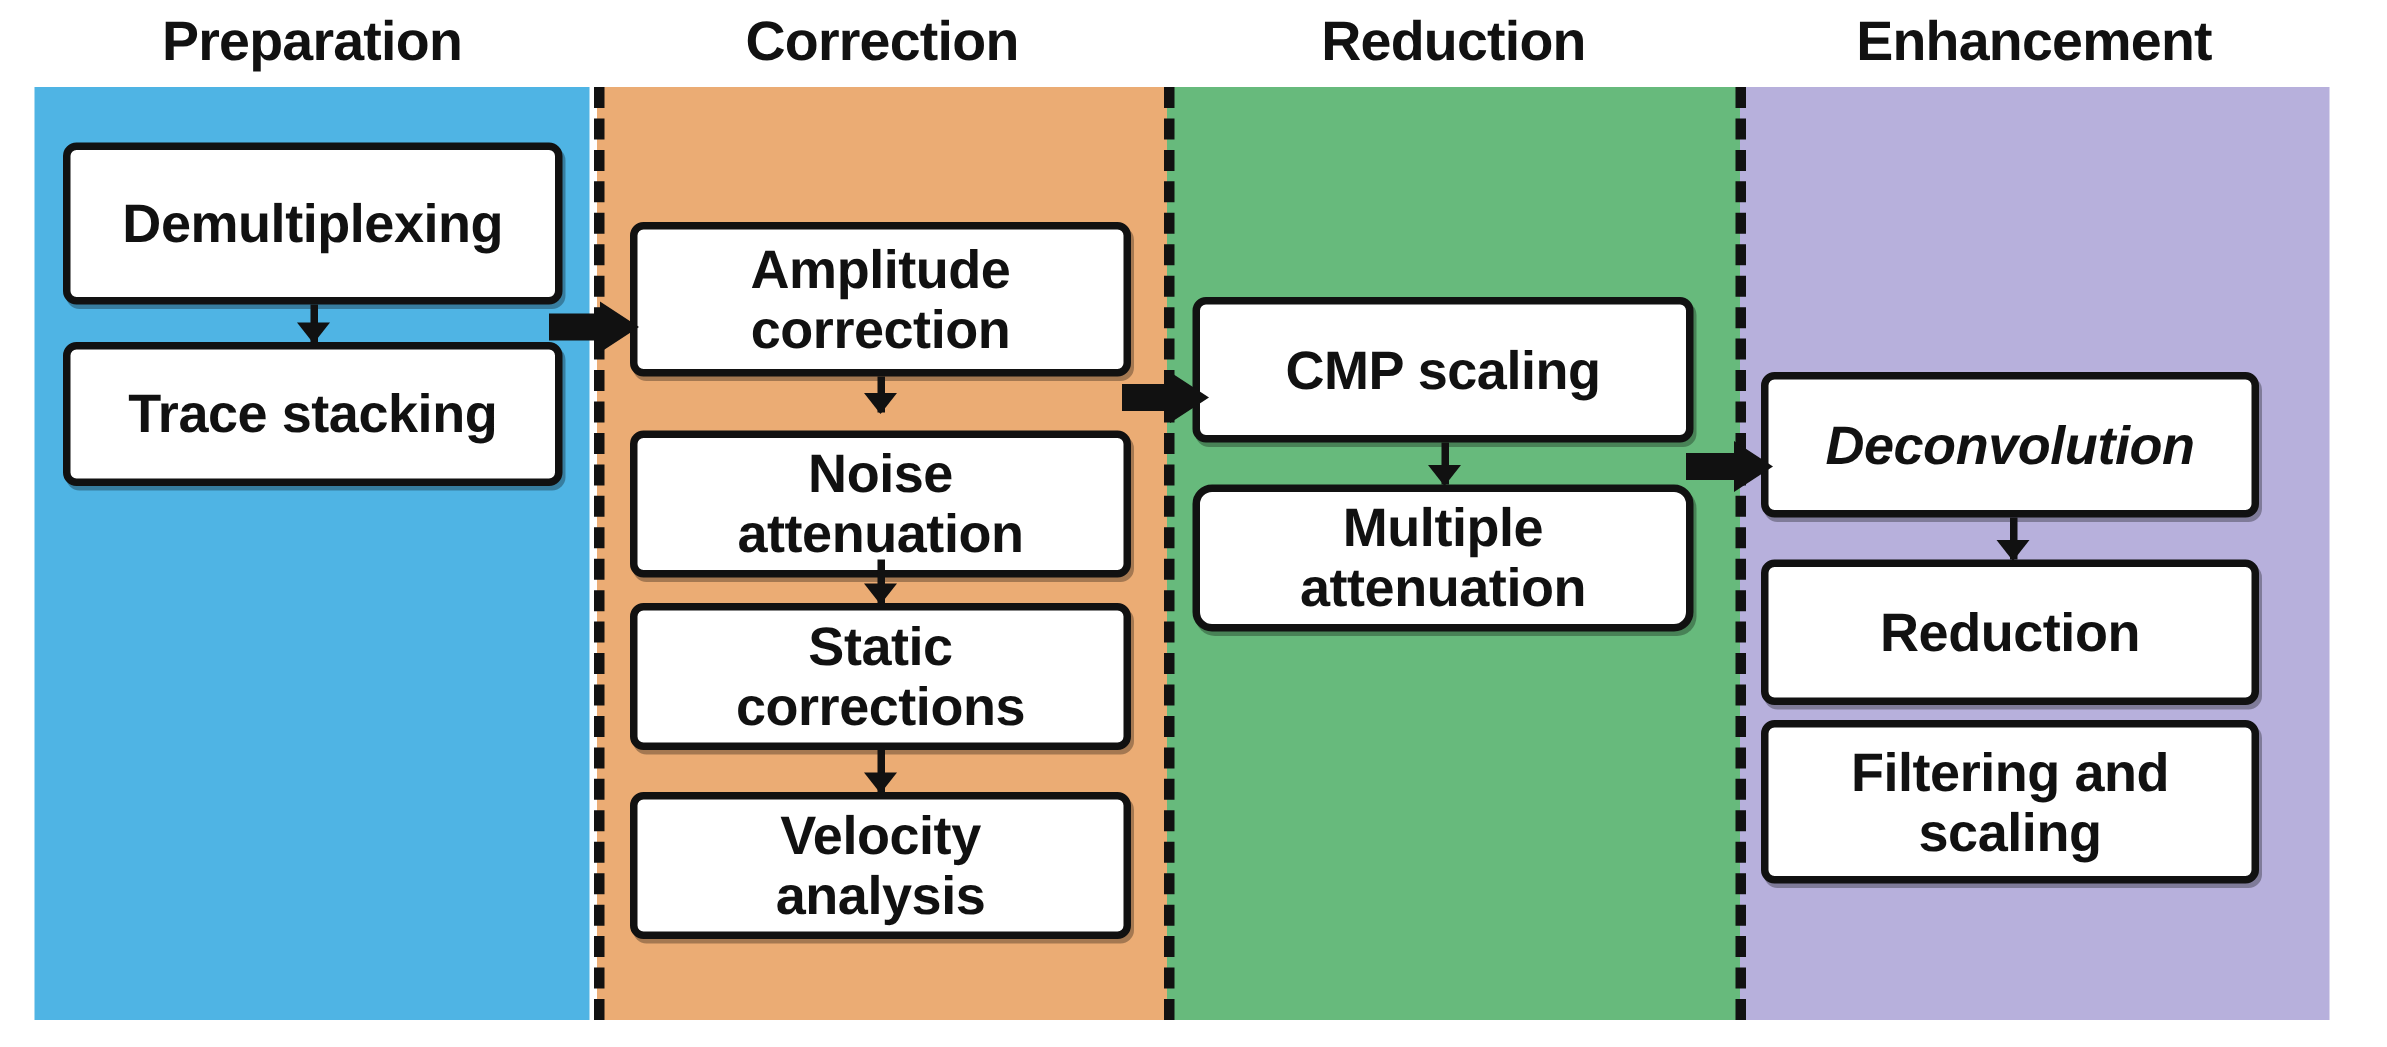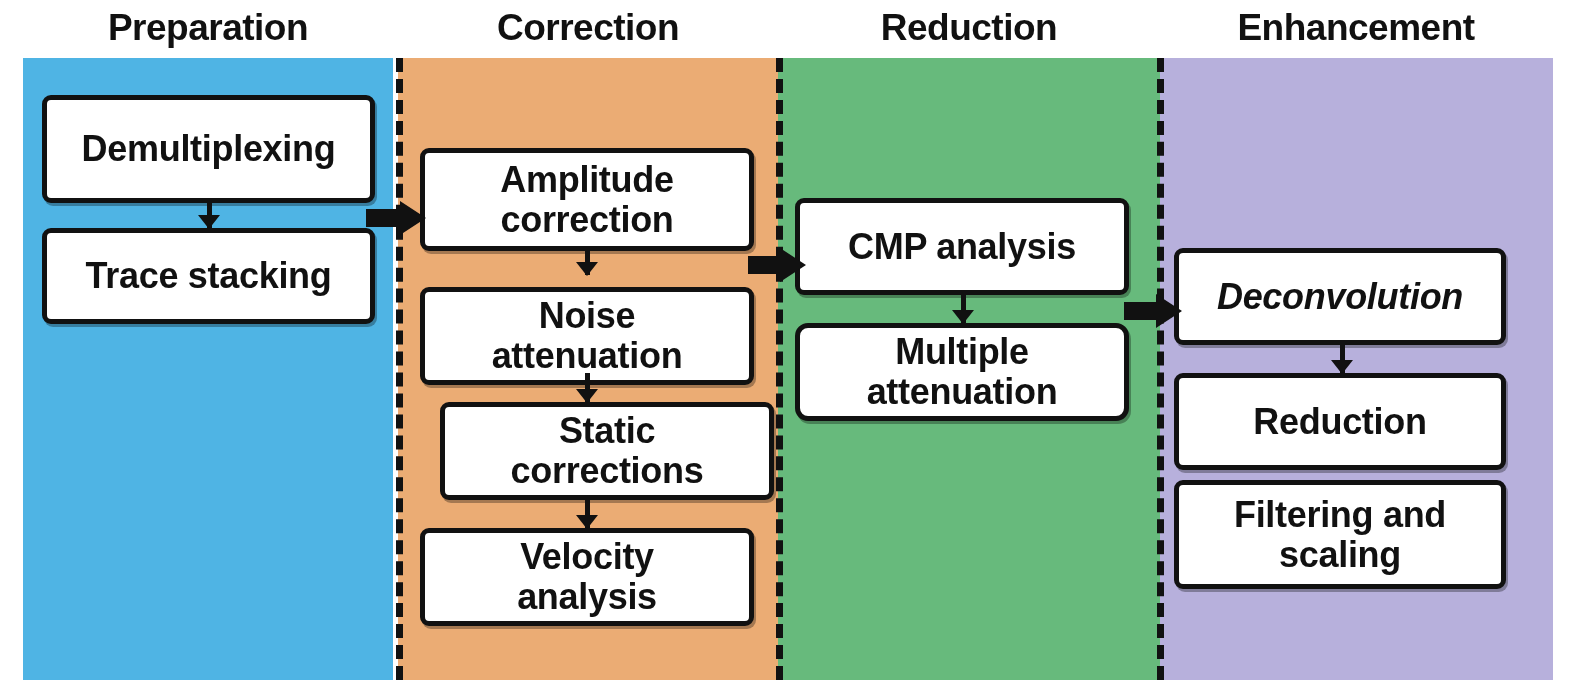--- a/index.html
+++ b/index.html
@@ -106,28 +106,28 @@
       </div>
       <div class="pbox" style="left: 42px; top: 228px; width: 333px; height: 96px;">
         <span>Trace stacking</span>
       </div>
       <div class="pbox" style="left: 420px; top: 148px; width: 334px; height: 103px;">
         <span>Amplitude<br>correction</span>
       </div>
       <div class="pbox" style="left: 420px; top: 275px; width: 334px; height: 98px; margin-top: 12px;">
         <span>Noise<br>attenuation</span>
       </div>
-      <div class="pbox" style="left: 440px; top: 402px; width: 334px; height: 98px;">
+      <div class="pbox" style="left: 420px; top: 402px; width: 334px; height: 98px;">
         <span>Static<br>corrections</span>
       </div>
       <div class="pbox" style="left: 420px; top: 528px; width: 334px; height: 98px;">
         <span>Velocity<br>analysis</span>
       </div>
       <div class="pbox" style="left: 795px; top: 198px; width: 334px; height: 97px;">
-        <span>CMP analysis</span>
+        <span>CMP scaling</span>
       </div>
       <div class="pbox" style="left: 795px; top: 323px; width: 334px; height: 98px; border-radius: 13px;">
         <span>Multiple<br>attenuation</span>
       </div>
       <div class="pbox" style="left: 1174px; top: 248px; width: 332px; height: 97px; font-style: italic;">
         <span>Deconvolution</span>
       </div>
       <div class="pbox" style="left: 1174px; top: 373px; width: 332px; height: 97px;">
         <span>Reduction</span>
       </div>

